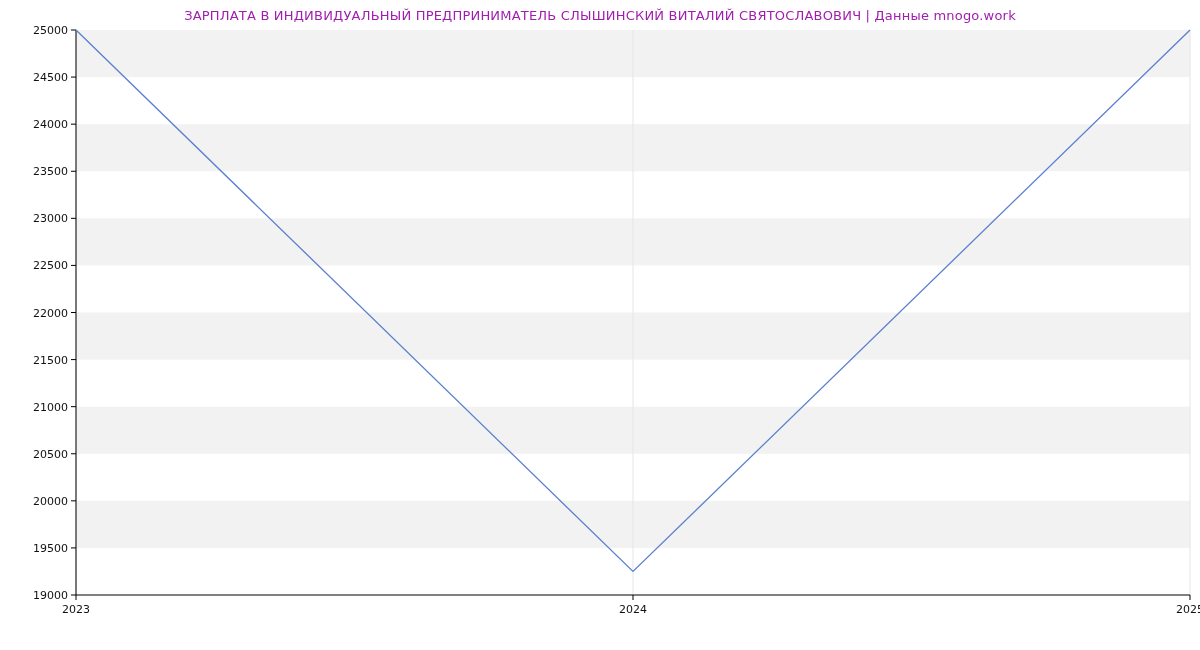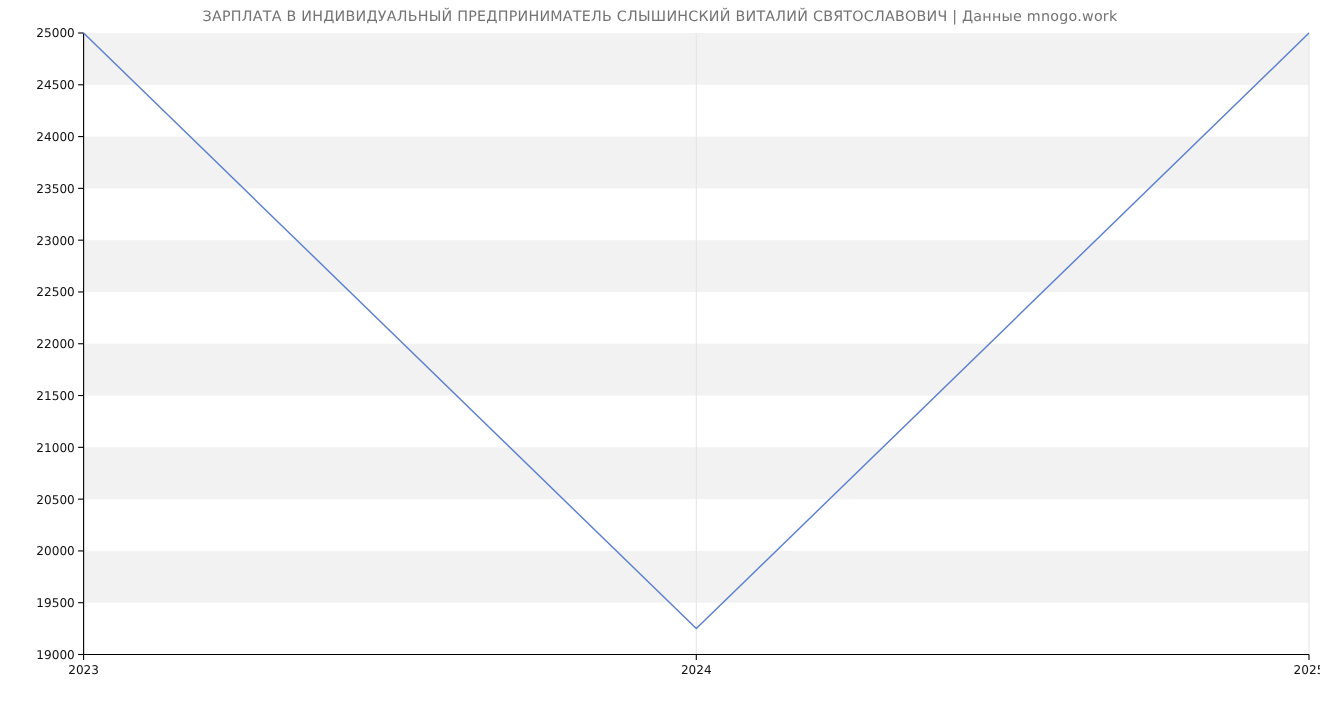--- a/index.html
+++ b/index.html
@@ -17,21 +17,21 @@
     height: 650px;
   }
   .title {
     position: absolute;
     top: 8px;
     left: 0;
     right: 0;
     text-align: center;
     font-size: 13px;
     letter-spacing: 0.2px;
-    color: #737373;
+    color: #a21caf;
   }
   svg {
     position: absolute;
     top: 0;
     left: 0;
   }
   .axis-line {
     stroke: #000;
     stroke-width: 1;
     fill: none;

